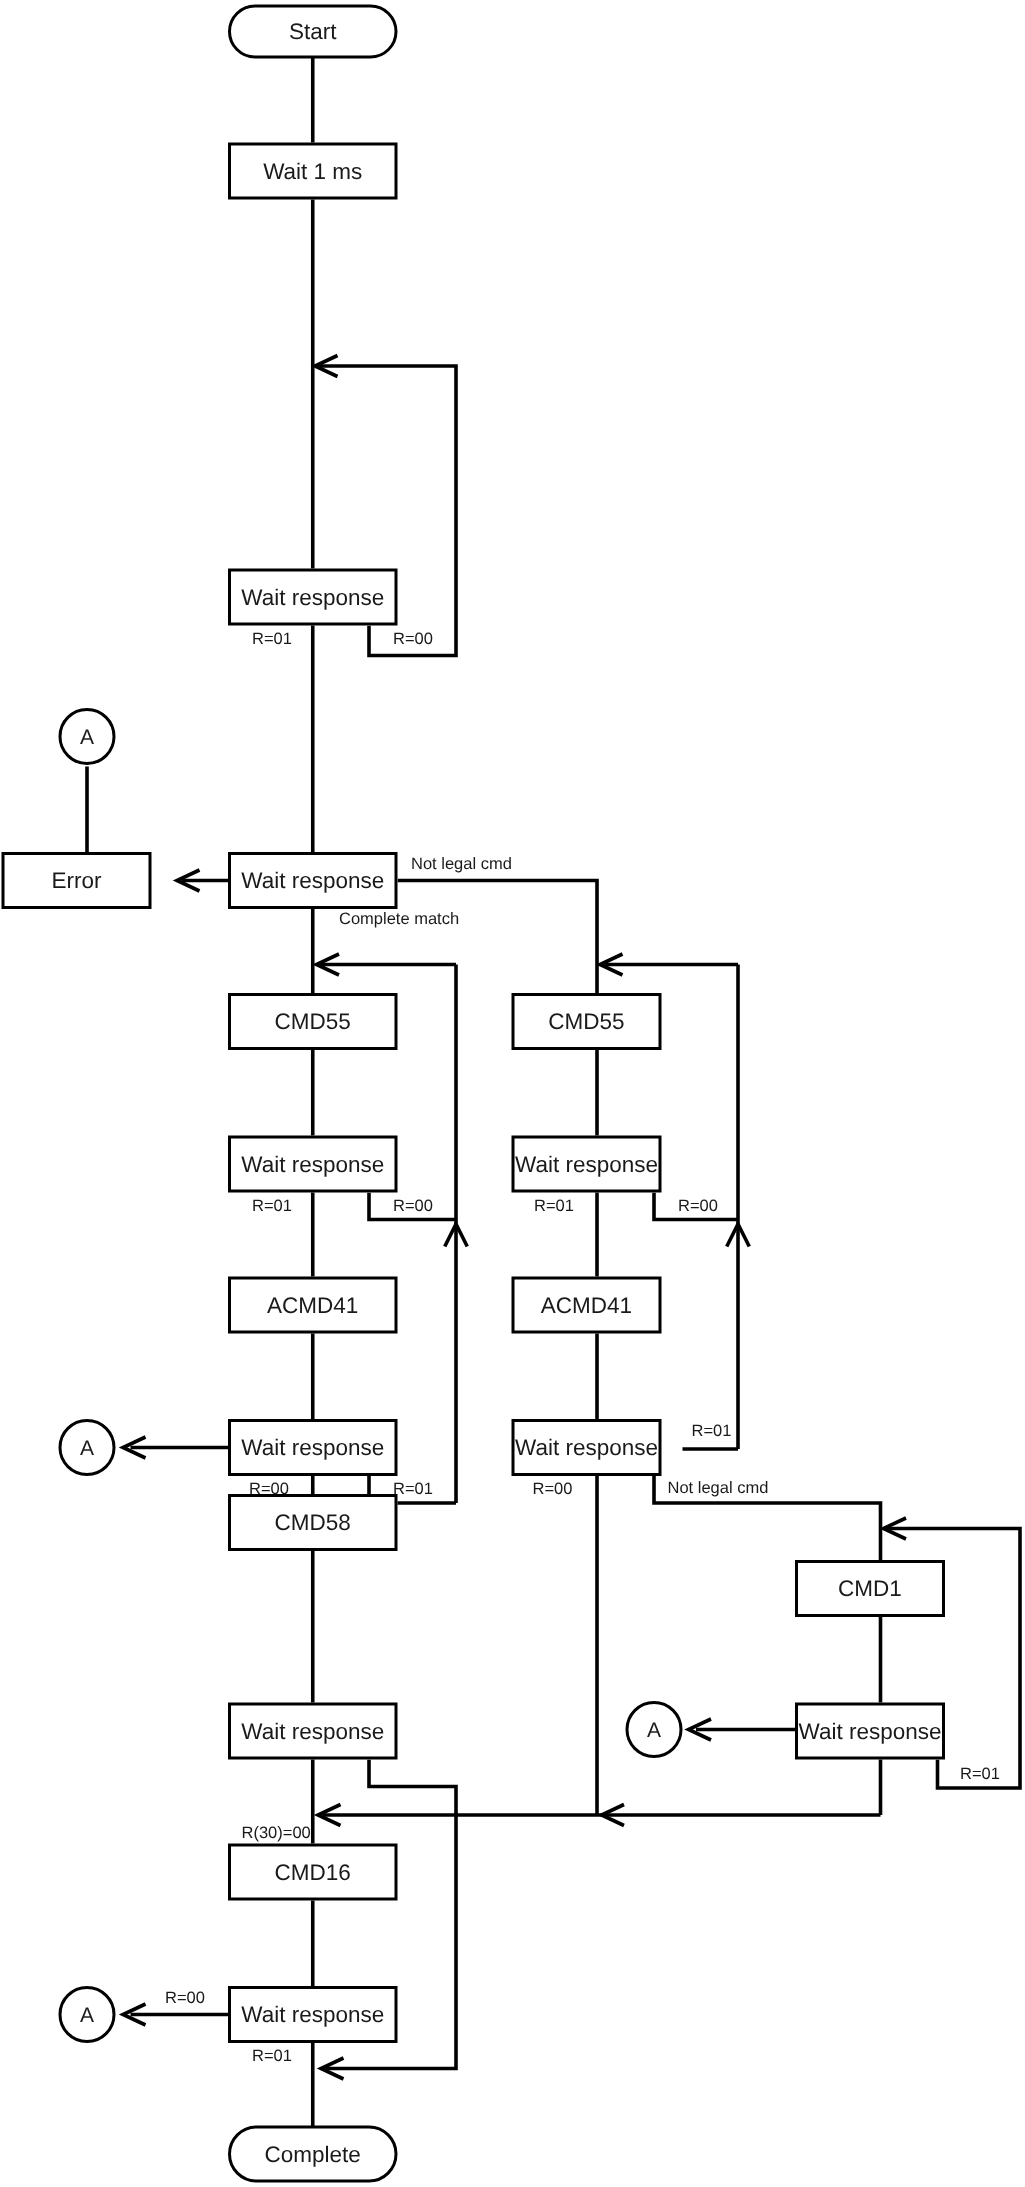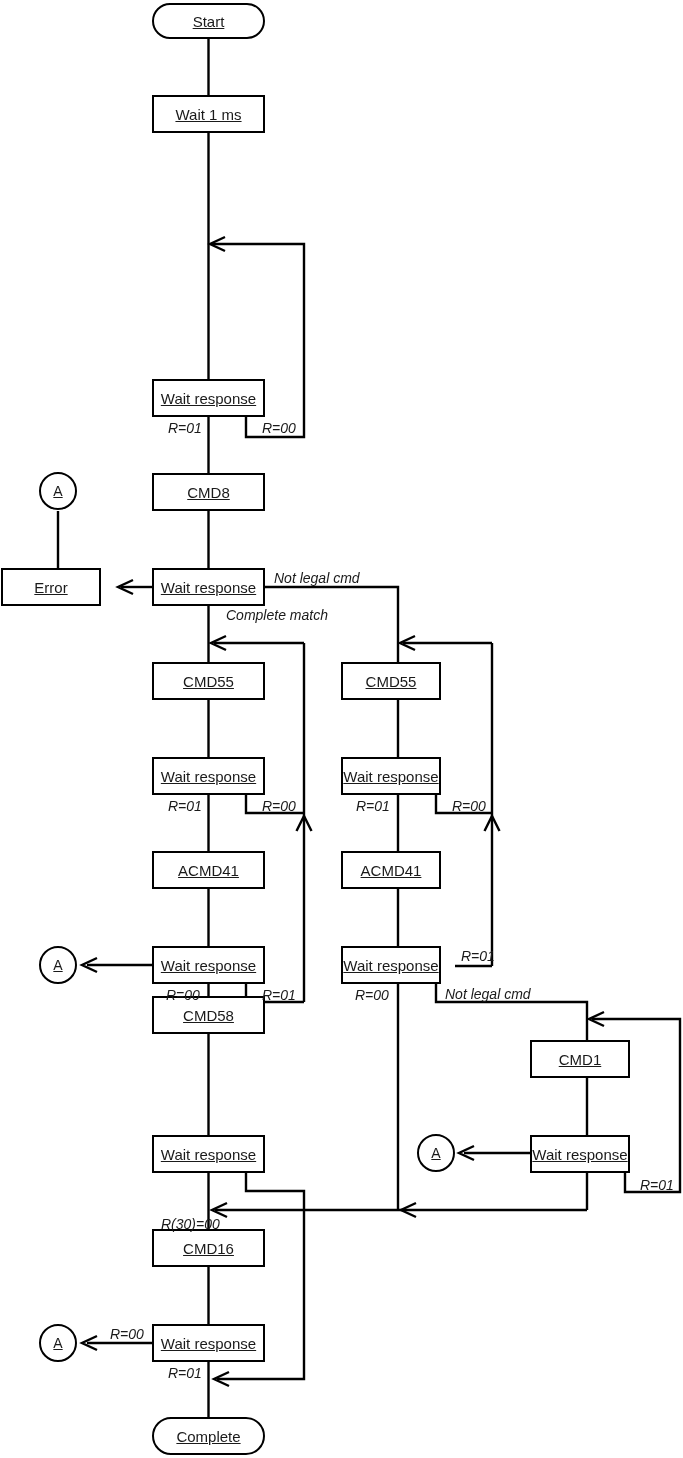--- a/index.html
+++ b/index.html
@@ -12,27 +12,27 @@
   }
   .connectors { position:absolute; left:0; top:0; }
   .connectors path {
     stroke:#000000; stroke-width:2.4; fill:none; stroke-linejoin:miter;
   }
   .node {
     position:absolute; box-sizing:border-box;
     width:113px; height:38px;
     background:#ffffff; border:2.5px solid #000000;
     display:flex; align-items:center; justify-content:center;
-    font-size:15px; color:#1a1a1a; white-space:nowrap;text-decoration:underline;
+    font-size:15px; color:#1a1a1a; white-space:nowrap;
   }
   .wide { width:100px; }
   .terminal { border-radius:19px; }
   .acircle { width:38px; height:38px; border-radius:50%; font-size:14px; }
   .edge-label {
-    position:absolute; font-size:14px; color:#1a1a1a; white-space:nowrap;font-style:italic;
+    position:absolute; font-size:11px; color:#1a1a1a; white-space:nowrap;
   }
 </style>
 </head>
 <body>
 
 <div class="canvas">
 
   <svg class="connectors" width="683" height="1458" viewBox="0 0 683 1458">
     <path d="M208.5 20 V1436"></path>
     <path d="M246 417 V437 H304 V244 H212"></path>
@@ -65,21 +65,20 @@
     <path d="M587 1210 H215"></path>
     <path d="M227 1203 L212 1210 L227 1217"></path>
     <path d="M416 1203 L401 1210 L416 1217"></path>
     <path d="M152 1343 H87"></path>
     <path d="M97 1336 L82 1343 L97 1350"></path>
   </svg>
 
   <div class="node terminal" style="left:152px; top:3px; height:36px;">Start</div>
   <div class="node" style="left:152px; top:95px;">Wait 1 ms</div>
   <div class="node" style="left:152px; top:379px;">Wait response</div>
-  <div class="node" style="left:152px; top:473px;">CMD8</div>
   <div class="node" style="left:152px; top:568px;">Wait response</div>
   <div class="node wide" style="left:1px; top:568px;">Error</div>
   <div class="node" style="left:152px; top:662px;">CMD55</div>
   <div class="node" style="left:152px; top:757px;">Wait response</div>
   <div class="node" style="left:152px; top:851px;">ACMD41</div>
   <div class="node" style="left:152px; top:946px;">Wait response</div>
   <div class="node" style="left:152px; top:996px;">CMD58</div>
   <div class="node" style="left:152px; top:1135px;">Wait response</div>
   <div class="node" style="left:152px; top:1229px;">CMD16</div>
   <div class="node" style="left:152px; top:1324px;">Wait response</div>

